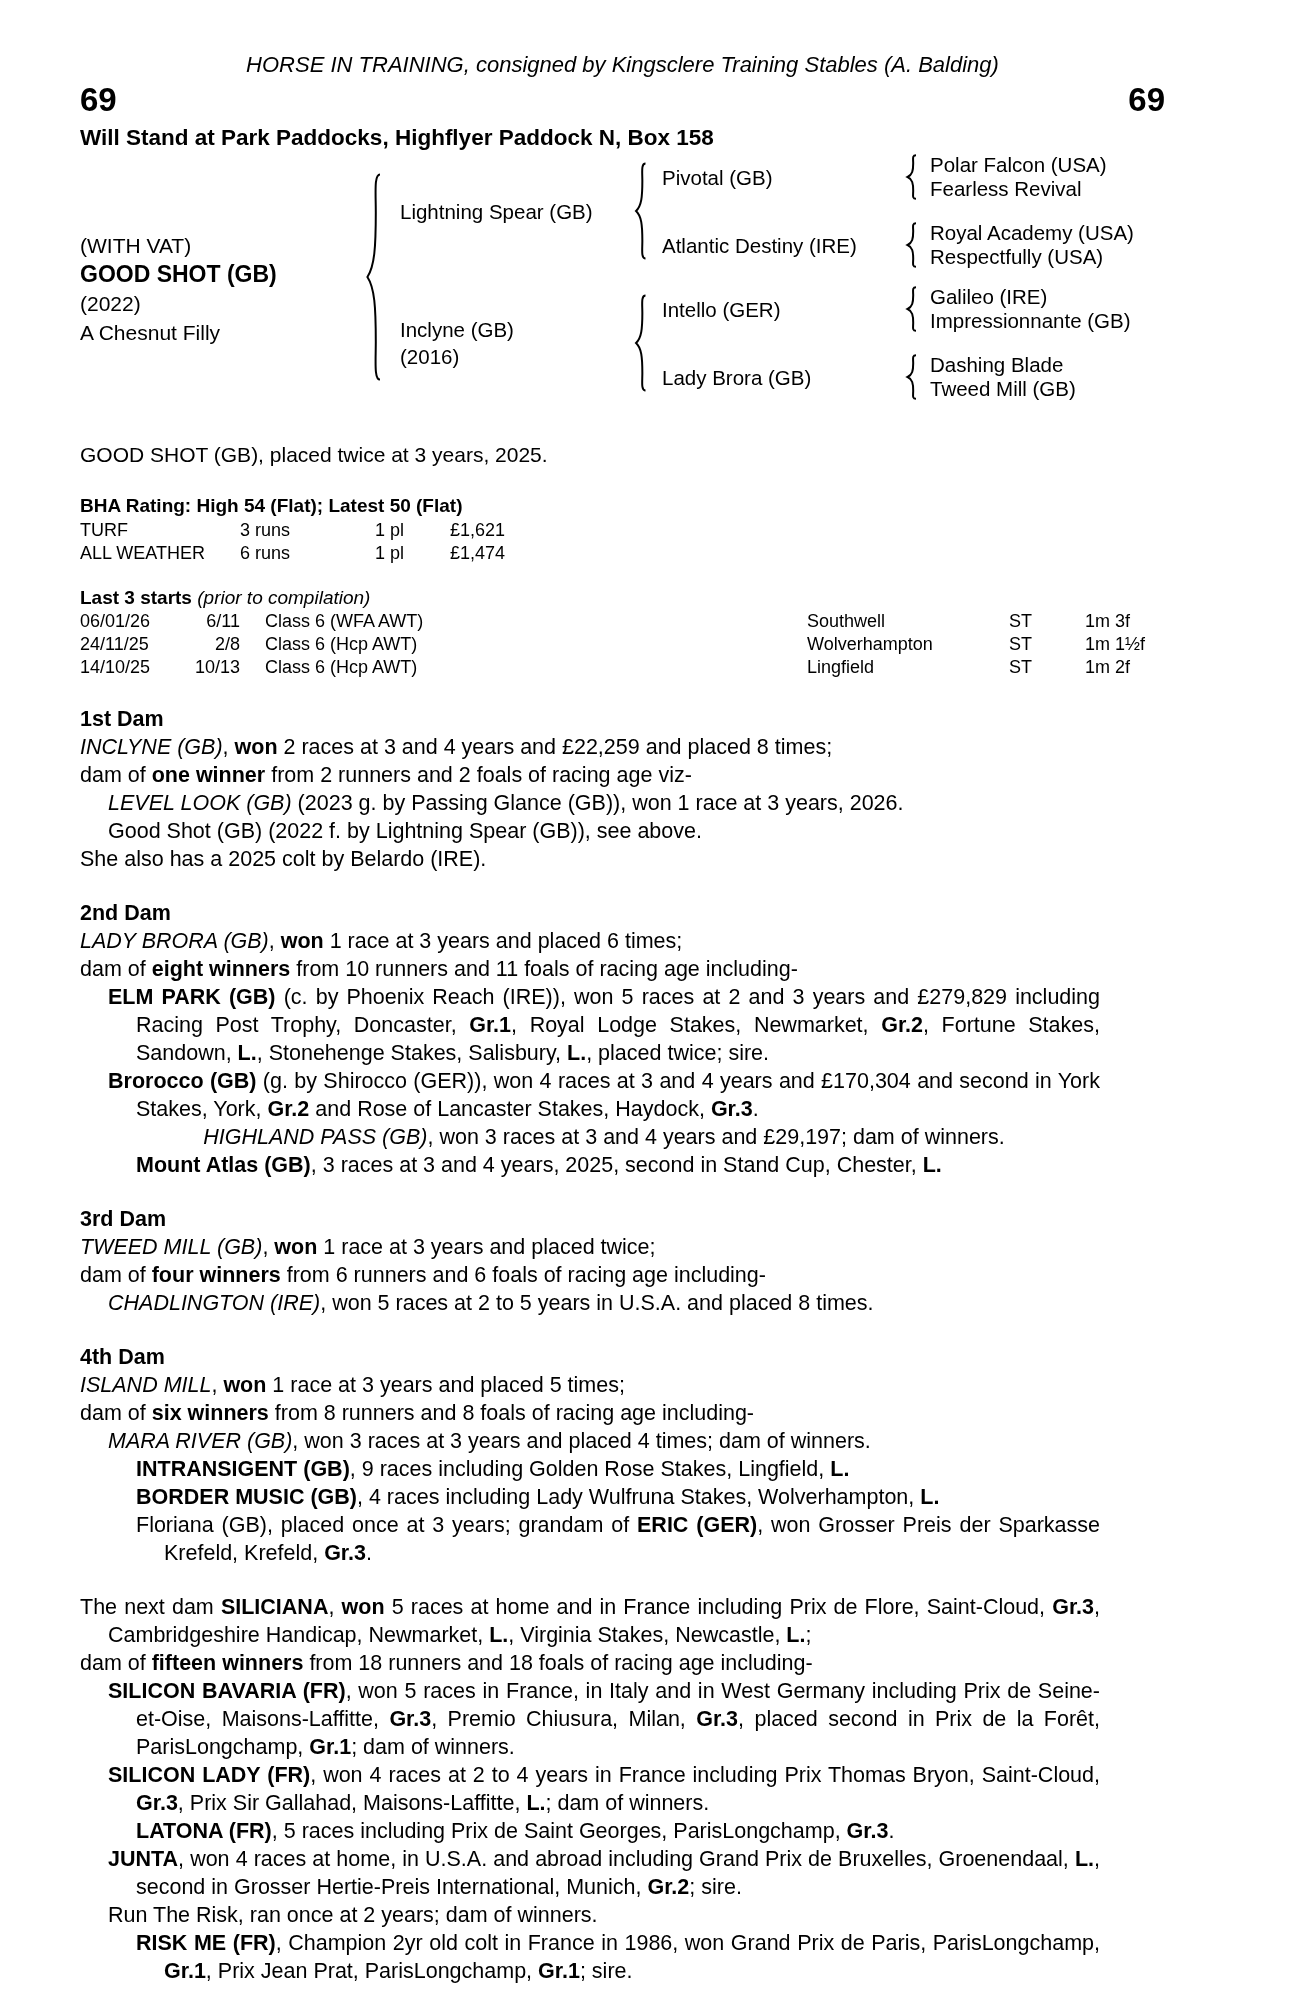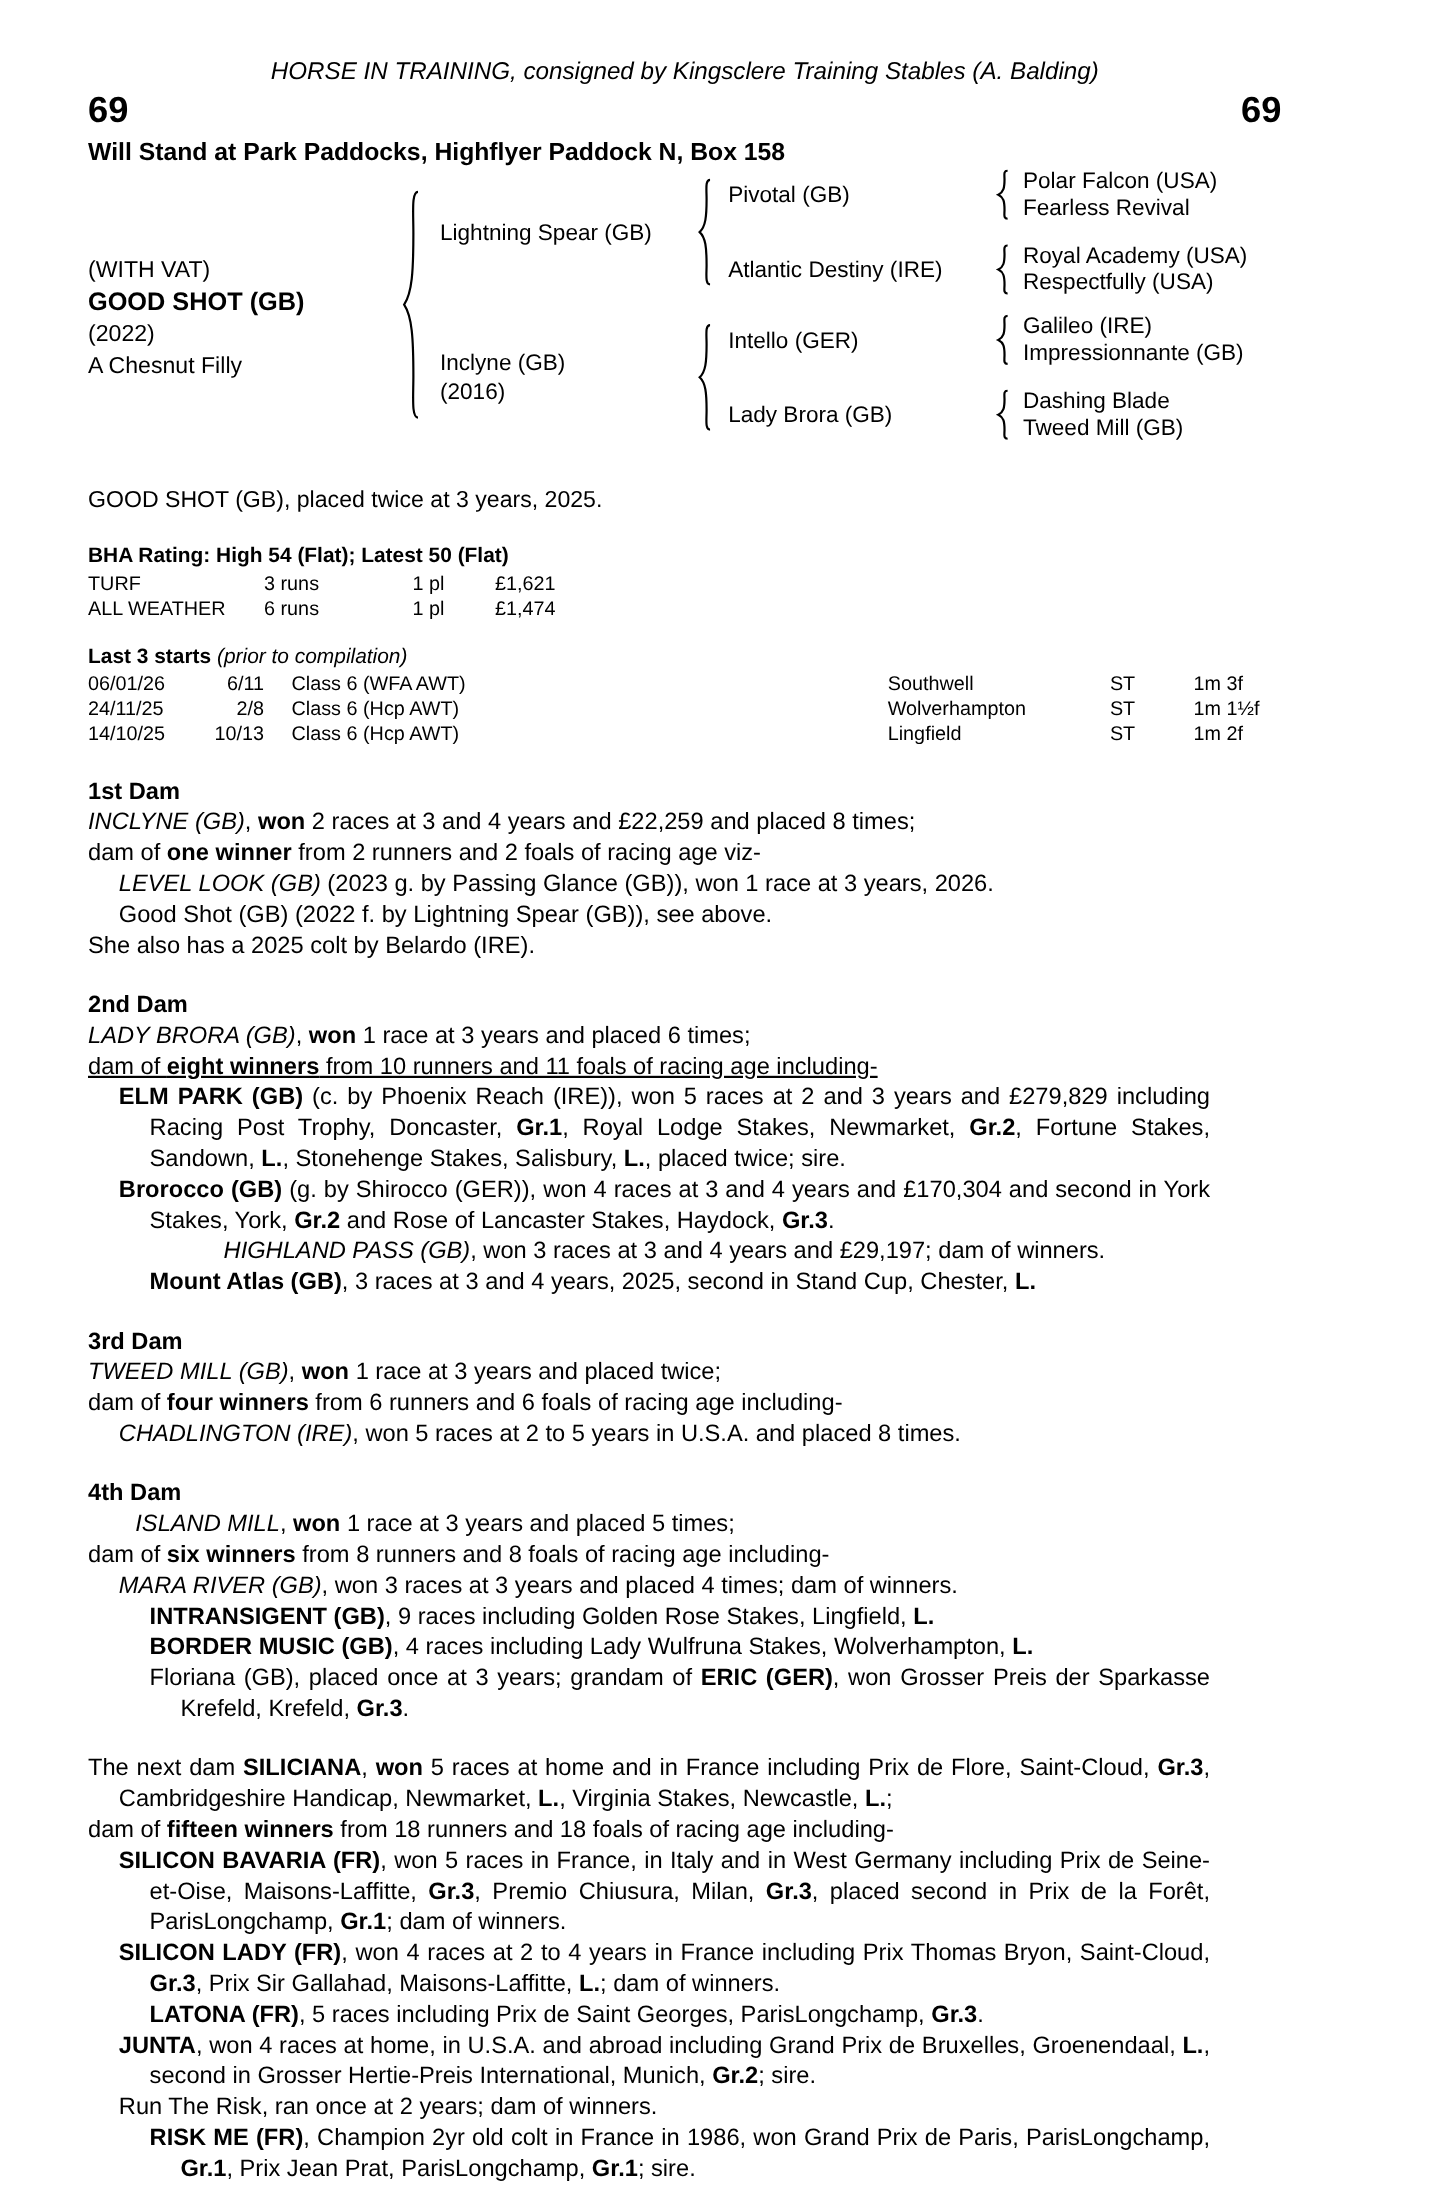--- a/index.html
+++ b/index.html
@@ -194,35 +194,35 @@
         <div class="dam-heading">1st Dam</div>
         <div class="para" style="padding-left: 0px;"><span class="i">INCLYNE (GB)</span><span>, </span><span class="b">won</span><span> 2 races at 3 and 4 years and £22,259 and placed 8 times;</span></div>
         <div class="para" style="padding-left: 0px;"><span>dam of </span><span class="b">one winner</span><span> from 2 runners and 2 foals of racing age viz-</span></div>
         <div class="para" style="padding-left: 56px; text-indent: -28px;"><span class="i">LEVEL LOOK (GB)</span><span> (2023 g. by Passing Glance (GB)), won 1 race at 3 years, 2026.</span></div>
         <div class="para" style="padding-left: 56px; text-indent: -28px;"><span>Good Shot (GB) (2022 f. by Lightning Spear (GB)), see above.</span></div>
         <div class="para" style="padding-left: 0px;"><span>She also has a 2025 colt by Belardo (IRE).</span></div>
       </div>
       <div class="dam-section">
         <div class="dam-heading">2nd Dam</div>
         <div class="para" style="padding-left: 0px;"><span class="i">LADY BRORA (GB)</span><span>, </span><span class="b">won</span><span> 1 race at 3 years and placed 6 times;</span></div>
-        <div class="para" style="padding-left: 0px; text-decoration: underline;"><span>dam of </span><span class="b">eight winners</span><span> from 10 runners and 11 foals of racing age including-</span></div>
+        <div class="para" style="padding-left: 0px;"><span>dam of </span><span class="b">eight winners</span><span> from 10 runners and 11 foals of racing age including-</span></div>
         <div class="para just" style="padding-left: 56px; text-indent: -28px;"><span class="b">ELM PARK (GB)</span><span> (c. by Phoenix Reach (IRE)), won 5 races at 2 and 3 years and £279,829 including Racing Post Trophy, Doncaster, </span><span class="b">Gr.1</span><span>, Royal Lodge Stakes, Newmarket, </span><span class="b">Gr.2</span><span>, Fortune Stakes, Sandown, </span><span class="b">L.</span><span>, Stonehenge Stakes, Salisbury, </span><span class="b">L.</span><span>, placed twice; sire.</span></div>
         <div class="para just" style="padding-left: 56px; text-indent: -28px;"><span class="b">Brorocco (GB)</span><span> (g. by Shirocco (GER)), won 4 races at 3 and 4 years and £170,304 and second in York Stakes, York, </span><span class="b">Gr.2</span><span> and Rose of Lancaster Stakes, Haydock, </span><span class="b">Gr.3</span><span>.</span></div>
         <div class="para" style="padding-left: 56px; text-indent: -28px; text-align: center;"><span class="i">HIGHLAND PASS (GB)</span><span>, won 3 races at 3 and 4 years and £29,197; dam of winners.</span></div>
         <div class="para" style="padding-left: 84px; text-indent: -28px;"><span class="b">Mount Atlas (GB)</span><span>, 3 races at 3 and 4 years, 2025, second in Stand Cup, Chester, </span><span class="b">L.</span></div>
       </div>
       <div class="dam-section">
         <div class="dam-heading">3rd Dam</div>
         <div class="para" style="padding-left: 0px;"><span class="i">TWEED MILL (GB)</span><span>, </span><span class="b">won</span><span> 1 race at 3 years and placed twice;</span></div>
         <div class="para" style="padding-left: 0px;"><span>dam of </span><span class="b">four winners</span><span> from 6 runners and 6 foals of racing age including-</span></div>
         <div class="para" style="padding-left: 56px; text-indent: -28px;"><span class="i">CHADLINGTON (IRE)</span><span>, won 5 races at 2 to 5 years in U.S.A. and placed 8 times.</span></div>
       </div>
       <div class="dam-section">
         <div class="dam-heading">4th Dam</div>
-        <div class="para" style="padding-left: 0px; margin-left: 43px;"><span class="i">ISLAND MILL</span><span>, </span><span class="b">won</span><span> 1 race at 3 years and placed 5 times;</span></div>
+        <div class="para" style="padding-left: 0px;"><span class="i">ISLAND MILL</span><span>, </span><span class="b">won</span><span> 1 race at 3 years and placed 5 times;</span></div>
         <div class="para" style="padding-left: 0px;"><span>dam of </span><span class="b">six winners</span><span> from 8 runners and 8 foals of racing age including-</span></div>
         <div class="para" style="padding-left: 56px; text-indent: -28px;"><span class="i">MARA RIVER (GB)</span><span>, won 3 races at 3 years and placed 4 times; dam of winners.</span></div>
         <div class="para" style="padding-left: 84px; text-indent: -28px;"><span class="b">INTRANSIGENT (GB)</span><span>, 9 races including Golden Rose Stakes, Lingfield, </span><span class="b">L.</span></div>
         <div class="para" style="padding-left: 84px; text-indent: -28px;"><span class="b">BORDER MUSIC (GB)</span><span>, 4 races including Lady Wulfruna Stakes, Wolverhampton, </span><span class="b">L.</span></div>
         <div class="para just" style="padding-left: 84px; text-indent: -28px;"><span>Floriana (GB), placed once at 3 years; grandam of </span><span class="b">ERIC (GER)</span><span>, won Grosser Preis der Sparkasse Krefeld, Krefeld, </span><span class="b">Gr.3</span><span>.</span></div>
       </div>
       <div class="dam-section">
         <div class="para just" style="padding-left: 28px; text-indent: -28px;"><span>The next dam </span><span class="b">SILICIANA</span><span>, </span><span class="b">won</span><span> 5 races at home and in France including Prix de Flore, Saint-Cloud, </span><span class="b">Gr.3</span><span>, Cambridgeshire Handicap, Newmarket, </span><span class="b">L.</span><span>, Virginia Stakes, Newcastle, </span><span class="b">L.</span><span>;</span></div>
         <div class="para" style="padding-left: 0px;"><span>dam of </span><span class="b">fifteen winners</span><span> from 18 runners and 18 foals of racing age including-</span></div>
         <div class="para just" style="padding-left: 56px; text-indent: -28px;"><span class="b">SILICON BAVARIA (FR)</span><span>, won 5 races in France, in Italy and in West Germany including Prix de Seine-et-Oise, Maisons-Laffitte, </span><span class="b">Gr.3</span><span>, Premio Chiusura, Milan, </span><span class="b">Gr.3</span><span>, placed second in Prix de la Forêt, ParisLongchamp, </span><span class="b">Gr.1</span><span>; dam of winners.</span></div>

